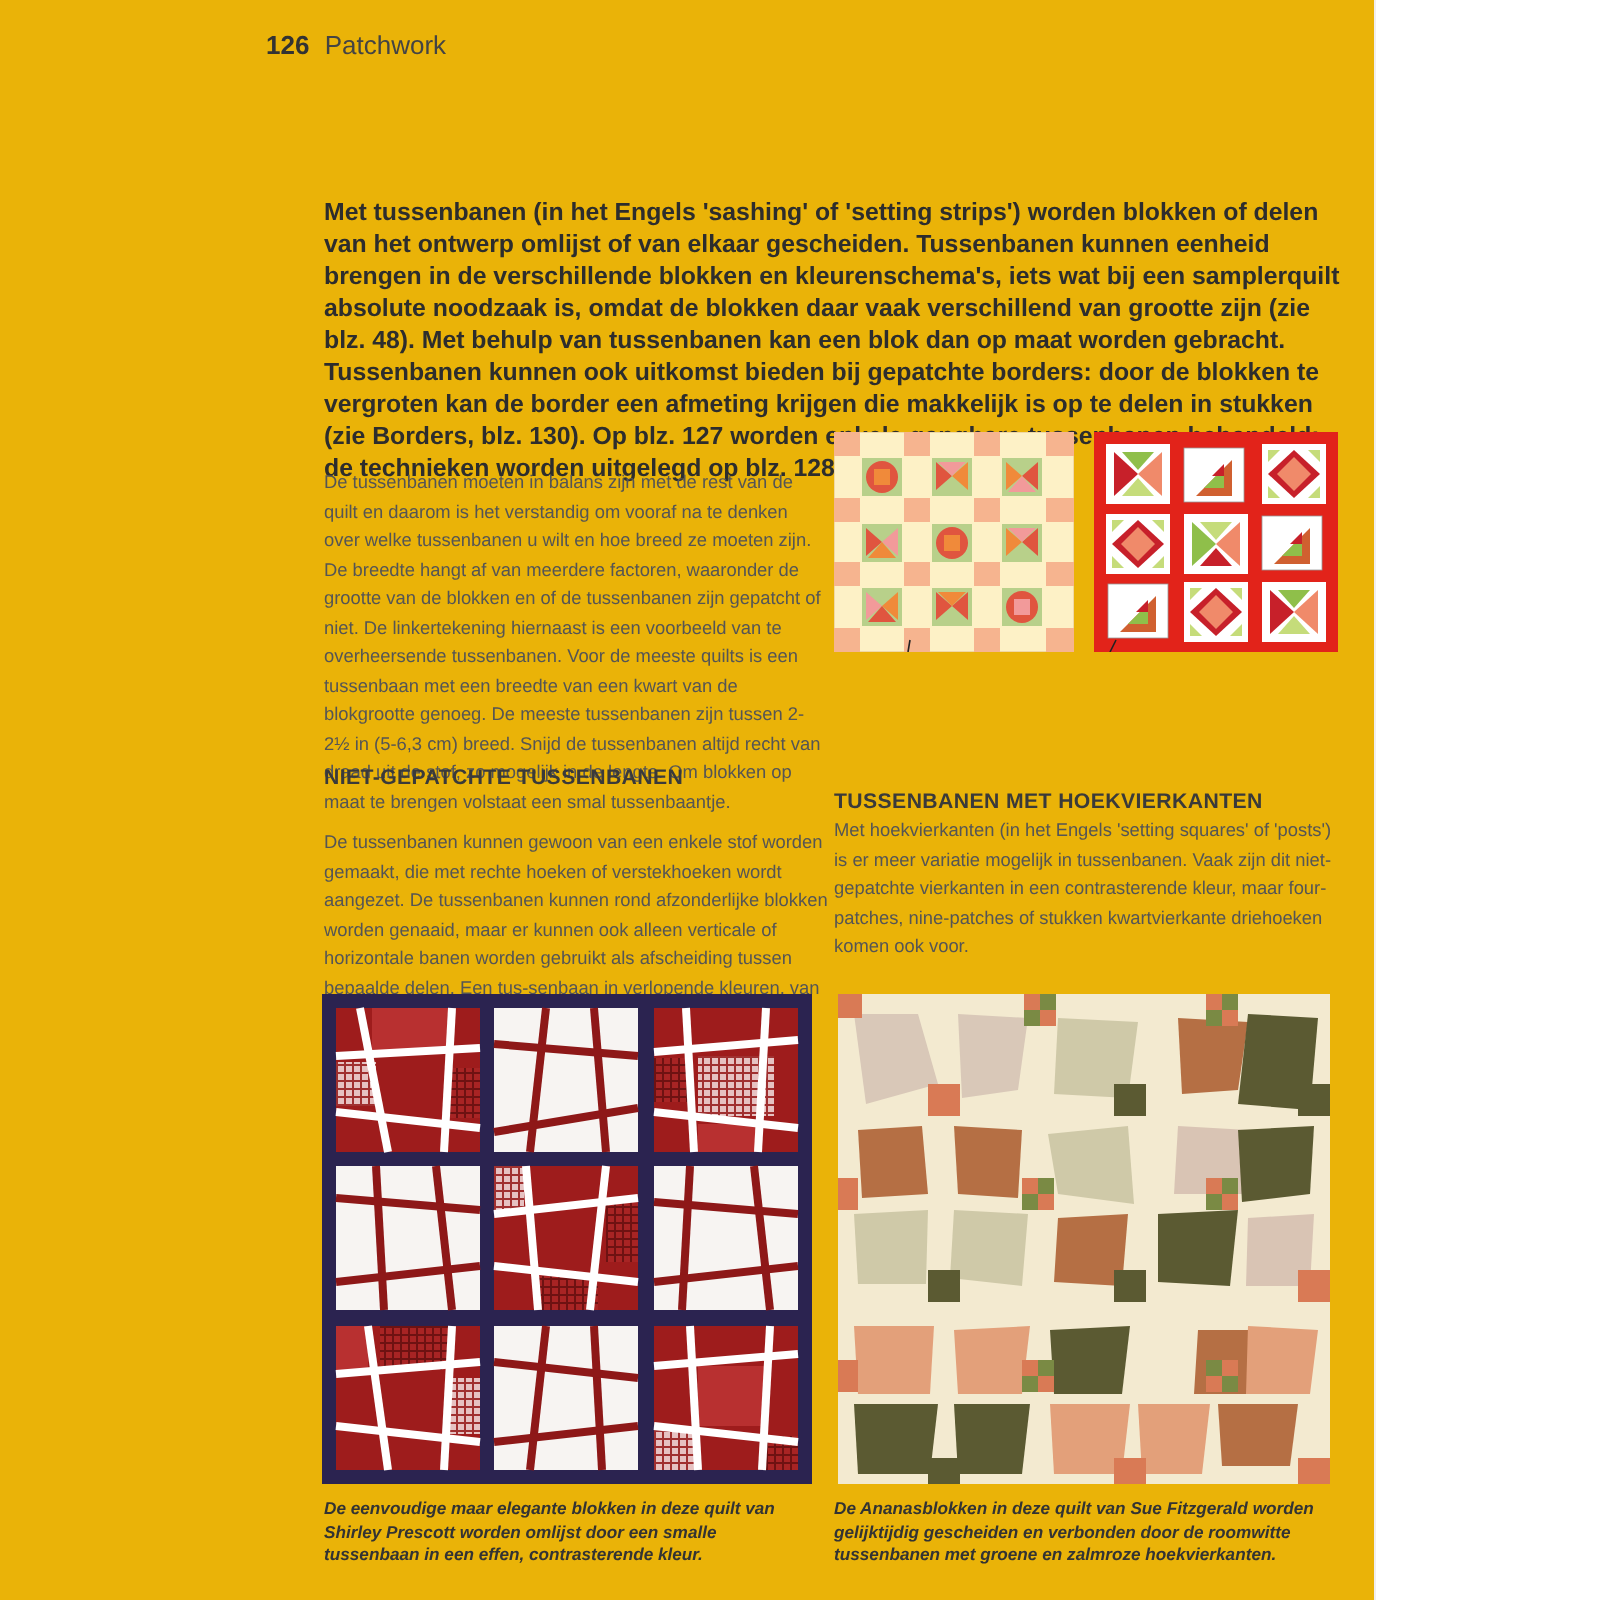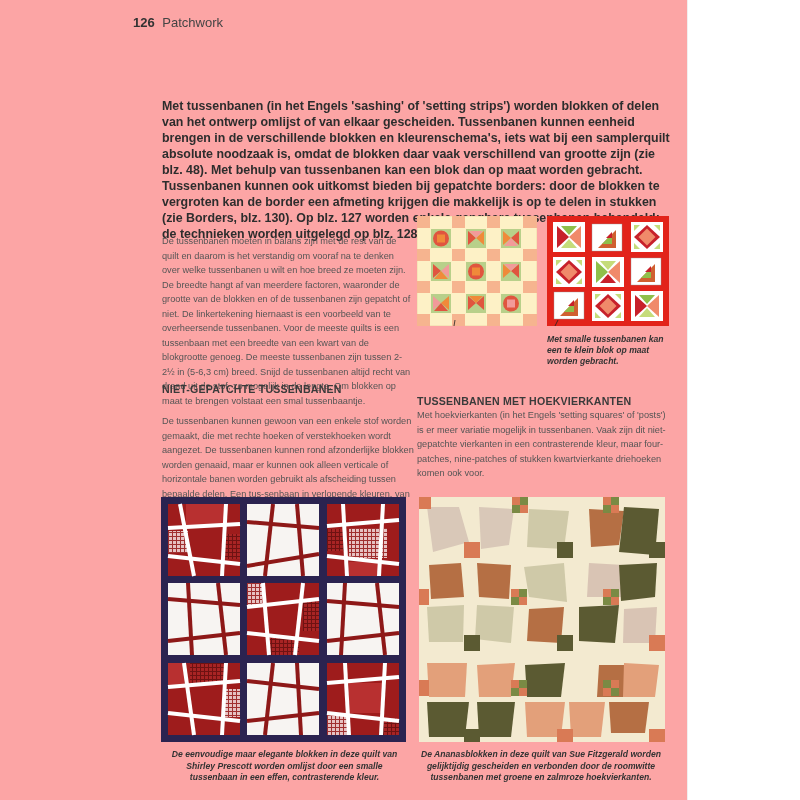--- a/index.html
+++ b/index.html
@@ -1,18 +1,18 @@
 <!DOCTYPE html>
 <html><head>
 <meta charset="utf-8">
 <style>
   html, body { margin:0; padding:0; }
   body { width:800px; height:800px; background:#ffffff; position:relative; overflow:hidden;
          font-family:"Liberation Sans", sans-serif; color:#2a2a2a; }
-  .page { position:absolute; left:0; top:0; width:688px; height:800px; background:#fca5a5; }
+  .page { position:absolute; left:0; top:0; width:688px; height:800px; background:#eab308; }
   .page-edge { position:absolute; left:687px; top:0; width:1px; height:800px; background:#f1eeee; }
 
   .running-head { position:absolute; left:133px; top:15px; font-size:13px; color:#444; white-space:nowrap; }
   .running-head .num { font-weight:bold; color:#333; margin-right:4px; }
 
   .title { position:absolute; left:162px; top:58px; font-family:"Liberation Serif", serif; font-size:32px;
            letter-spacing:1.5px; color:#2b2b2b; font-weight:normal; margin:0; }
 
   .intro { position:absolute; left:162px; top:98px; width:512px; font-size:12.4px; line-height:16px;
            font-weight:bold; color:#2d2d2d; margin:0; }
@@ -27,21 +27,21 @@
   .sec2 .h2 { margin-bottom:1px; }
 
   .fig1 { position:absolute; left:417px; top:216px; width:120px; height:110px; }
   .fig2 { position:absolute; left:547px; top:216px; width:122px; height:110px; }
   .cap-small { position:absolute; font-size:8.6px; line-height:11px; font-style:italic; font-weight:bold; color:#333; }
   .cap1 { left:417px; top:334px; width:125px; }
   .cap2 { left:547px; top:334px; width:125px; }
 
   .photo1 { position:absolute; left:161px; top:497px; width:245px; height:245px; }
   .photo2 { position:absolute; left:419px; top:497px; width:246px; height:245px; }
-  .cap-photo { position:absolute; font-size:8.6px; line-height:11.5px; font-style:italic; font-weight:bold; color:#333;text-align:center; }
+  .cap-photo { position:absolute; font-size:8.6px; line-height:11.5px; font-style:italic; font-weight:bold; color:#333; }
   .cap3 { left:162px; top:749px; width:245px; }
   .cap4 { left:417px; top:749px; width:248px; }
 </style>
 </head>
 <body>
 
 <div class="page">
 
   <div class="running-head">
     <span class="num">126</span>
@@ -195,21 +195,20 @@
           <rect width="32" height="30" fill="#fff"></rect>
           <polygon points="4,4 16,15 4,26" fill="#c7202a"></polygon>
           <polygon points="28,4 16,15 28,26" fill="#f08a6a"></polygon>
           <polygon points="8,4 24,4 16,13" fill="#8fbf4a"></polygon>
           <polygon points="8,26 24,26 16,17" fill="#c5dc7a"></polygon>
         </g>
     </g>
     <line x1="8" y1="110" x2="11" y2="104" stroke="#222" stroke-width="0.8"></line>
   </svg>
 
-  <div class="cap-small cap2">Met smalle tussenbanen kan een te klein blok op maat worden gebracht.</div>
 
   <div class="sec1">
     <h2 class="h2">NIET-GEPATCHTE TUSSENBANEN</h2>
     <p class="body">De tussenbanen kunnen gewoon van een enkele stof worden gemaakt, die met rechte hoeken of verstekhoeken wordt aangezet. De tussenbanen kunnen rond afzonderlijke blokken worden genaaid, maar er kunnen ook alleen verticale of horizontale banen worden gebruikt als afscheiding tussen bepaalde delen. Een tus-senbaan in verlopende kleuren, van licht naar donker, kan heel effectief werken. Op effen tussenbanen valt quiltwerk vaak goed op.</p>
   </div>
 
   <div class="sec2">
     <h2 class="h2">TUSSENBANEN MET HOEKVIERKANTEN</h2>
     <p class="body">Met hoekvierkanten (in het Engels 'setting squares' of 'posts') is er meer variatie mogelijk in tussenbanen. Vaak zijn dit niet-gepatchte vierkanten in een contrasterende kleur, maar four-patches, nine-patches of stukken kwartvierkante driehoeken komen ook voor.</p>
   </div>

